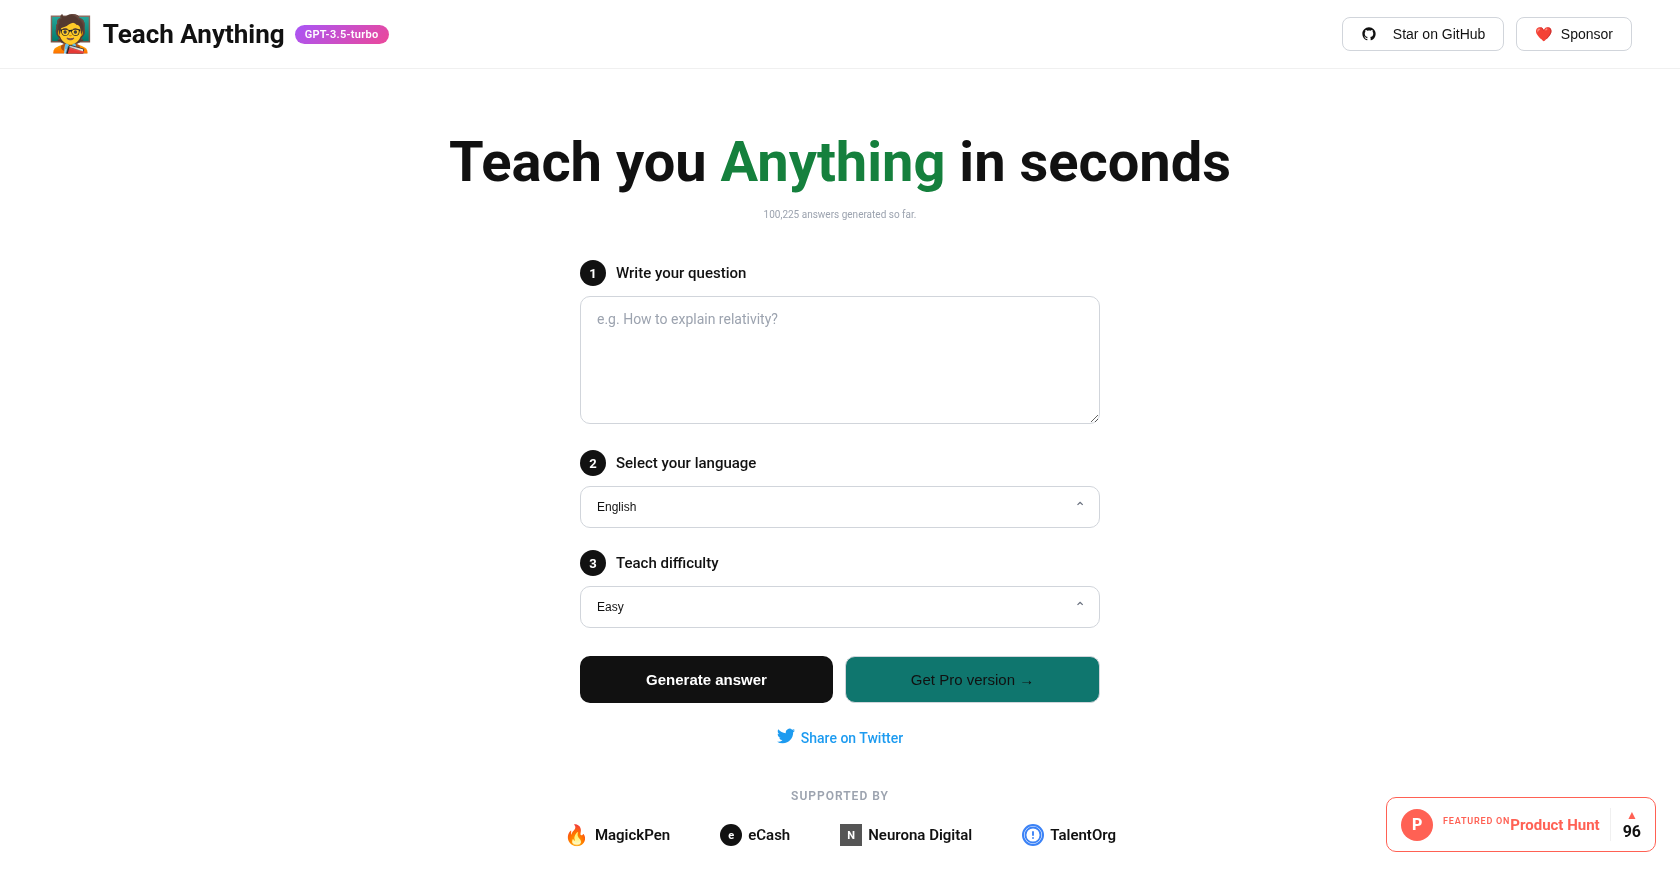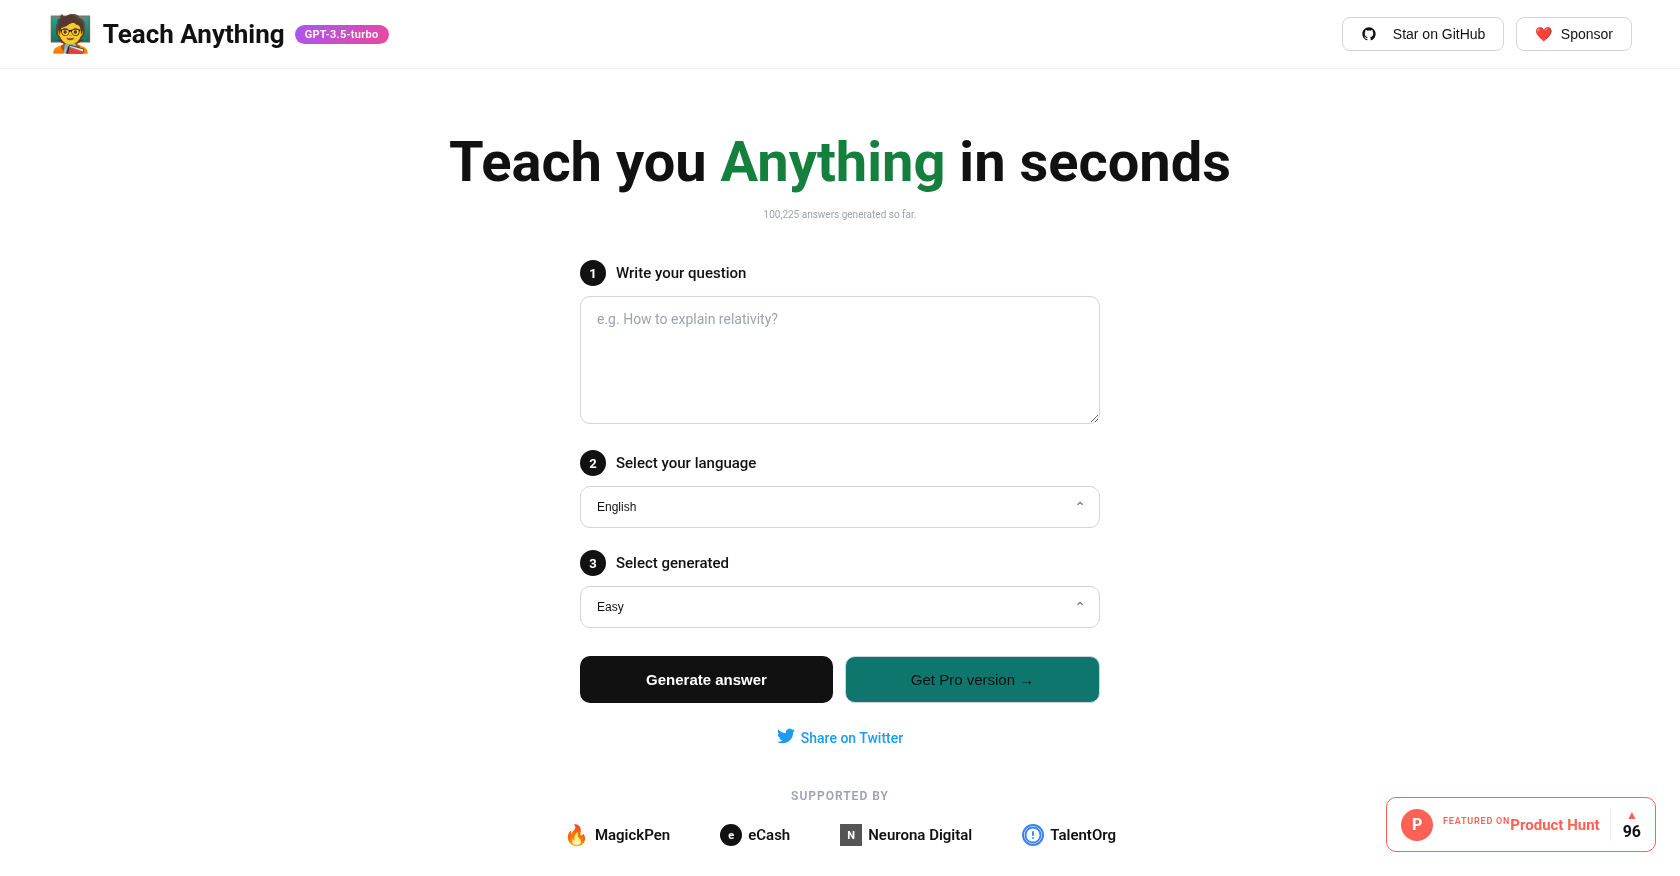--- a/index.html
+++ b/index.html
@@ -419,21 +419,21 @@
           <option>Korean</option>
           <option>Portuguese</option>
         </select>
         <span class="select-chevron">⌃</span>
       </div>
     </div>
 
     <div class="difficulty-section">
       <div class="step-row">
         <div class="step-badge">3</div>
-        <span class="step-label">Select generated</span>
+        <span class="step-label">Teach difficulty</span>
       </div>
       <div class="select-wrapper">
         <select class="select-dropdown">
           <option>Easy</option>
           <option>Medium</option>
           <option>Hard</option>
           <option>Expert</option>
         </select>
         <span class="select-chevron">⌃</span>
       </div>

